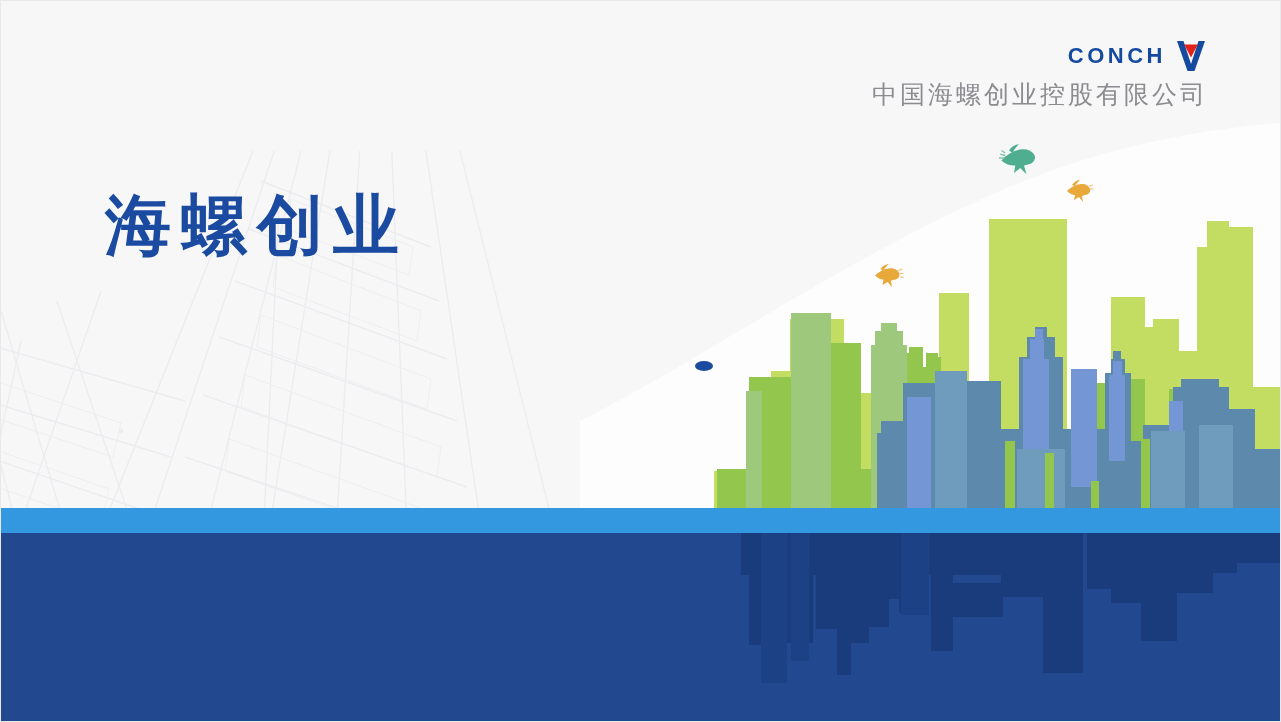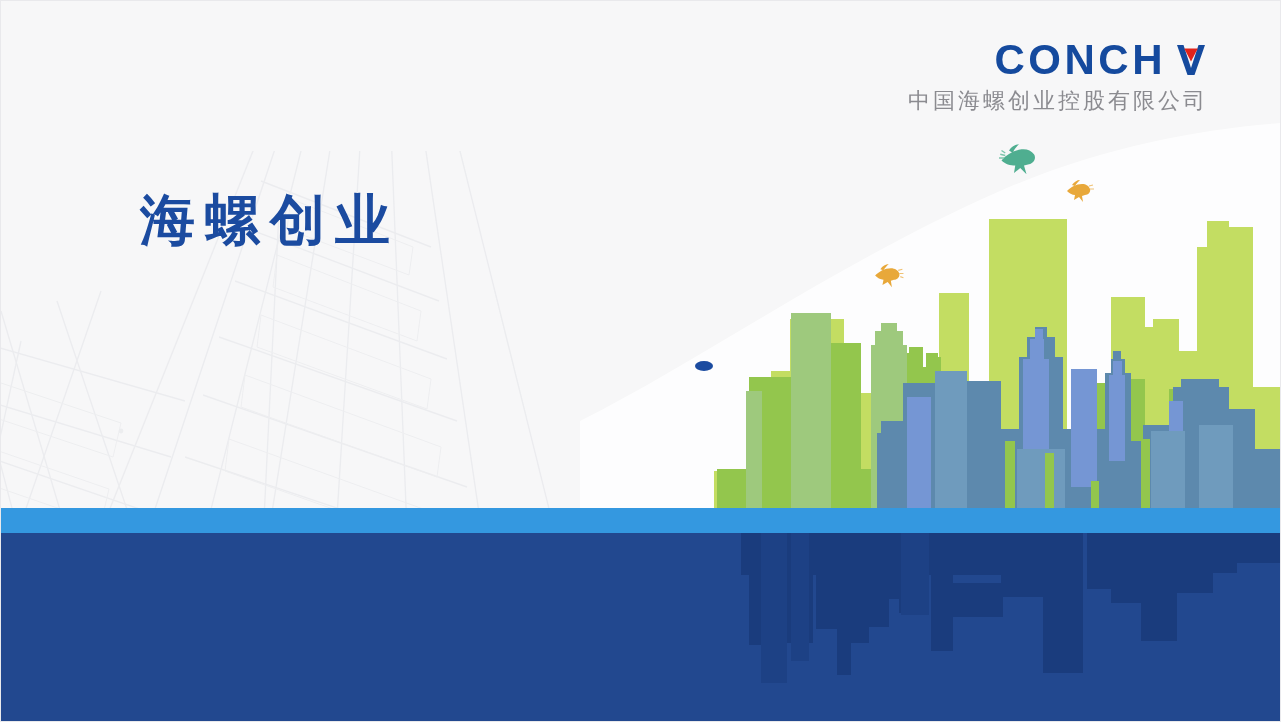--- a/index.html
+++ b/index.html
@@ -45,56 +45,55 @@
     right: 72px;
     top: 38px;
     text-align: right;
     line-height: 1;
   }
   .logo-wordmark {
     display: flex;
     align-items: center;
     justify-content: flex-end;
     font-weight: bold;
-    font-size: 42px;
+    font-size: 22px;
     letter-spacing: 3.5px;
     color: #154a9e;
   }
   .logo-v-wrap {
     position: relative;
     display: inline-block;
     width: 30px;
     height: 34px;
     margin: 0 2px 0 10px;
   }
   .logo-v-wrap svg { display:block; }
   .logo-cn {
     margin-top: 9px;
-    font-size: 22px;
+    font-size: 25px;
     letter-spacing: 3px;
     color: #8b8b90;
     font-weight: 500;
   }
 
   
   .title-block {
     position: absolute;
     left: 104px;
     top: 188px;
     color: #1b4ba0;
     line-height: 1.12;
     white-space: nowrap;
   }
   .title-line {
     font-family: "DejaVu Serif", serif;
     font-weight: bold;
-    font-size: 55px;
+    font-size: 66px;
     letter-spacing: 10px;
     color: #1b4ba0;
-    margin-left: 35px;
   }
   .title-line-2 { margin-top: 18px; }
 
   
   .city {
     position: absolute;
     left: 0;
     top: 0;
     width: 1281px;
     height: 722px;

